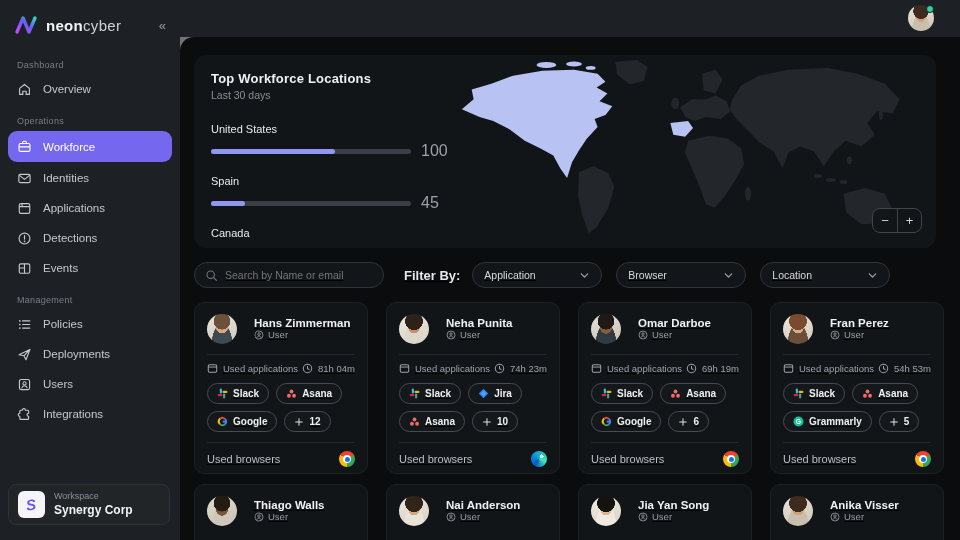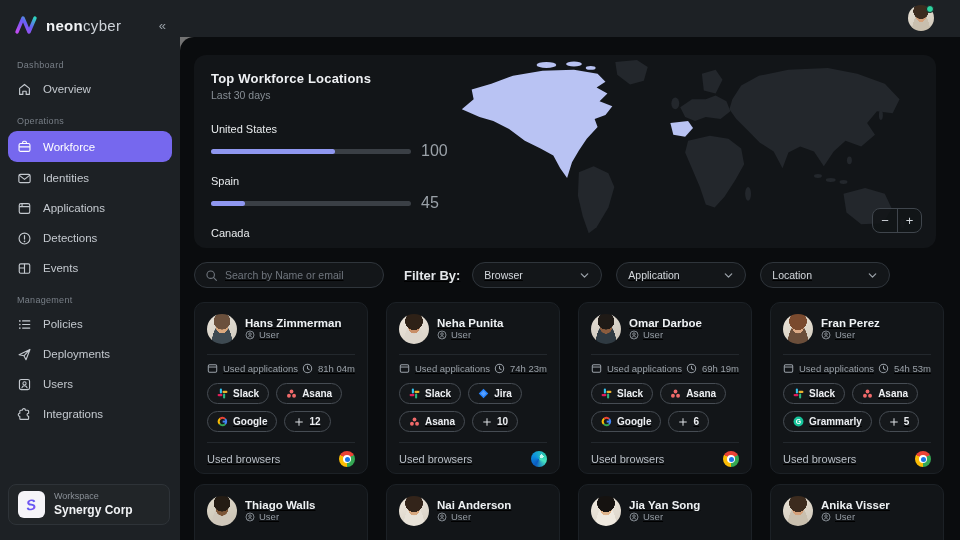--- a/index.html
+++ b/index.html
@@ -74,21 +74,21 @@
             border:1px solid #2f353b; background:#131619; border-radius:13px; padding:0 11px;
             font-size:10.5px; color:#d4d8dd; margin-left:14px; cursor:pointer; }
   .select:first-of-type { margin-left:12px; }
   .select svg { width:11px; height:11px; color:#9aa1a8; }
 
   
   .cards { display:grid; grid-template-columns:repeat(4,174px); column-gap:18px; row-gap:10px;
            margin:14px 0 0 14px; }
   .ucard { position:relative; width:174px; height:172px; background:#121518; border:1px solid #1c2126;
            border-radius:10px; padding:11px 12px 0; }
-  .u-head { display:flex; gap:8px; align-items:flex-start; }
+  .u-head { display:flex; gap:17px; align-items:flex-start; }
   .u-head .avatar { width:30px; height:30px; }
   .u-name { font-size:11.5px; font-weight:600; color:#eef1f3; padding-top:3px; }
   .u-role { display:flex; align-items:center; gap:4px; font-size:9.5px; color:#959ca4; }
   .u-role svg { width:10px; height:10px; }
   .hr { height:1px; background:#23282d; margin:10px 0 8px; }
   .apps-row { display:flex; align-items:center; justify-content:space-between; font-size:9.5px; color:#9aa1a8; }
   .apps-row .lft,.apps-row .rgt { display:flex; align-items:center; gap:5px; }
   .apps-row svg { width:11px; height:11px; }
   .chips { display:flex; flex-wrap:wrap; gap:7px; margin-top:9px; }
   .chip { display:flex; align-items:center; gap:5px; height:21px; padding:0 9px; border:1px solid #464c53;
@@ -306,27 +306,27 @@
     <div class="filter-row">
       <label class="search-box">
         <svg viewBox="0 0 16 16">
             <circle cx="7" cy="7" r="4.6" fill="none" stroke="currentColor" stroke-width="1.4"></circle>
             <path d="M10.4 10.4 L14 14" stroke="currentColor" stroke-width="1.4" stroke-linecap="round"></path>
           </svg>
         <input type="text" placeholder="Search by Name or email" style="">
       </label>
       <span class="filter-label">Filter By:</span>
       <div class="select">
-        <span>Browser</span>
+        <span>Application</span>
         <svg viewBox="0 0 12 12">
             <path d="M2.5 4.2 L6 7.8 L9.5 4.2" fill="none" stroke="currentColor" stroke-width="1.4" stroke-linecap="round" stroke-linejoin="round"></path>
           </svg>
       </div>
       <div class="select">
-        <span>Application</span>
+        <span>Browser</span>
         <svg viewBox="0 0 12 12">
             <path d="M2.5 4.2 L6 7.8 L9.5 4.2" fill="none" stroke="currentColor" stroke-width="1.4" stroke-linecap="round" stroke-linejoin="round"></path>
           </svg>
       </div>
       <div class="select">
         <span>Location</span>
         <svg viewBox="0 0 12 12">
             <path d="M2.5 4.2 L6 7.8 L9.5 4.2" fill="none" stroke="currentColor" stroke-width="1.4" stroke-linecap="round" stroke-linejoin="round"></path>
           </svg>
       </div>

